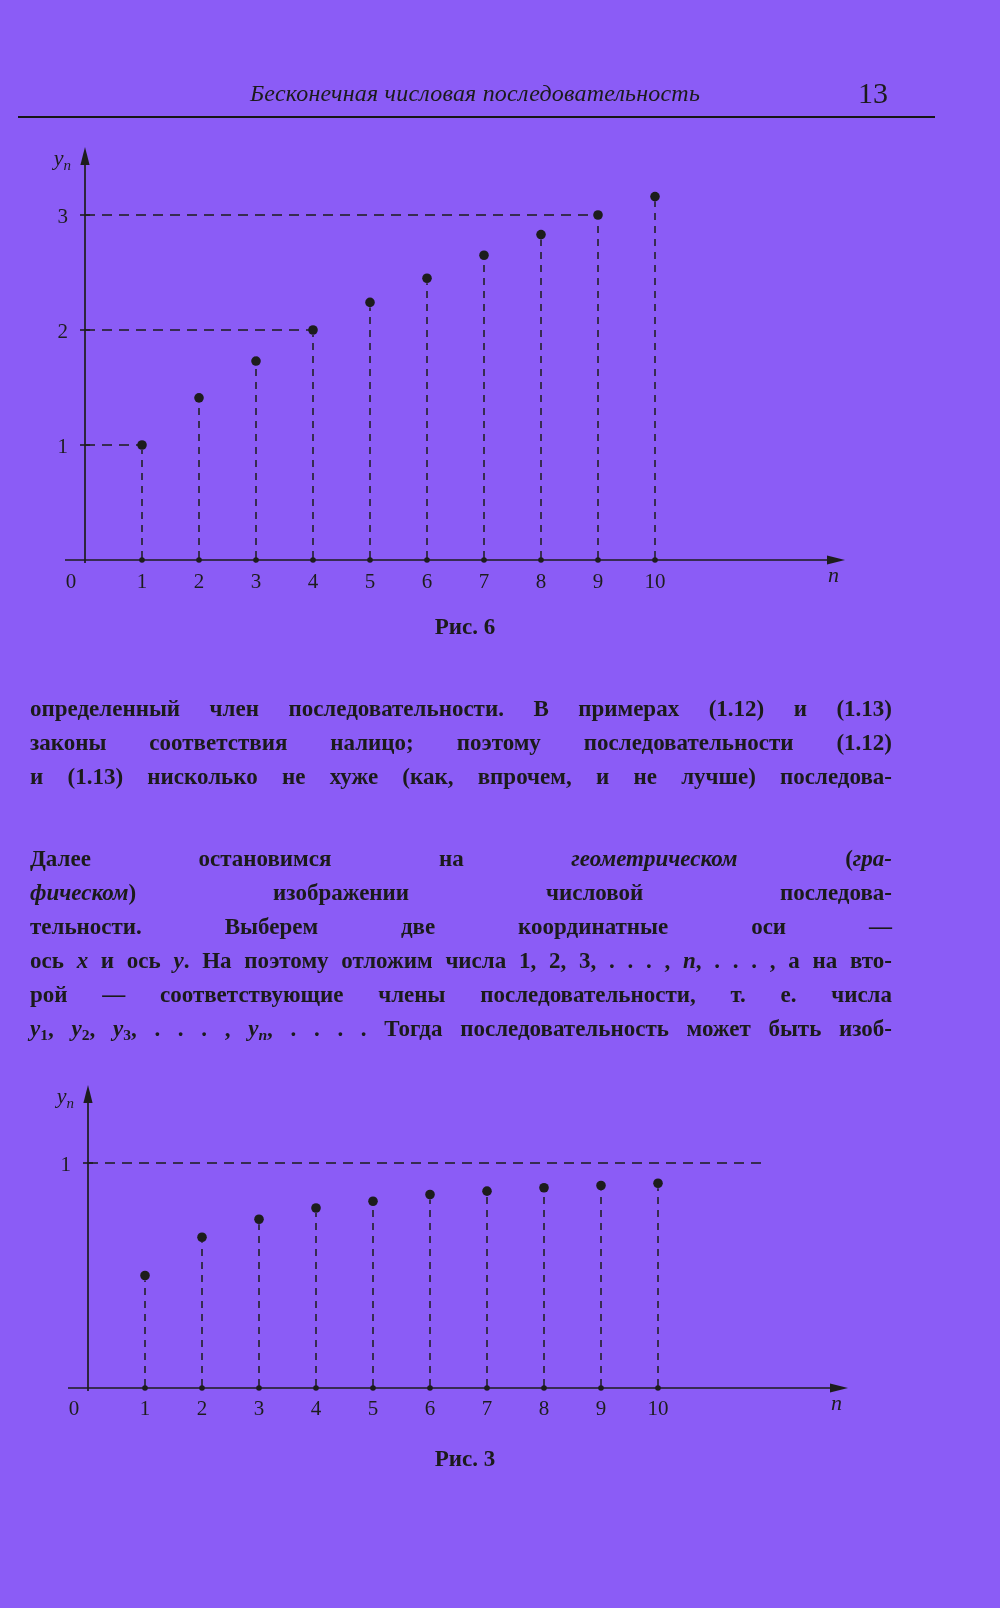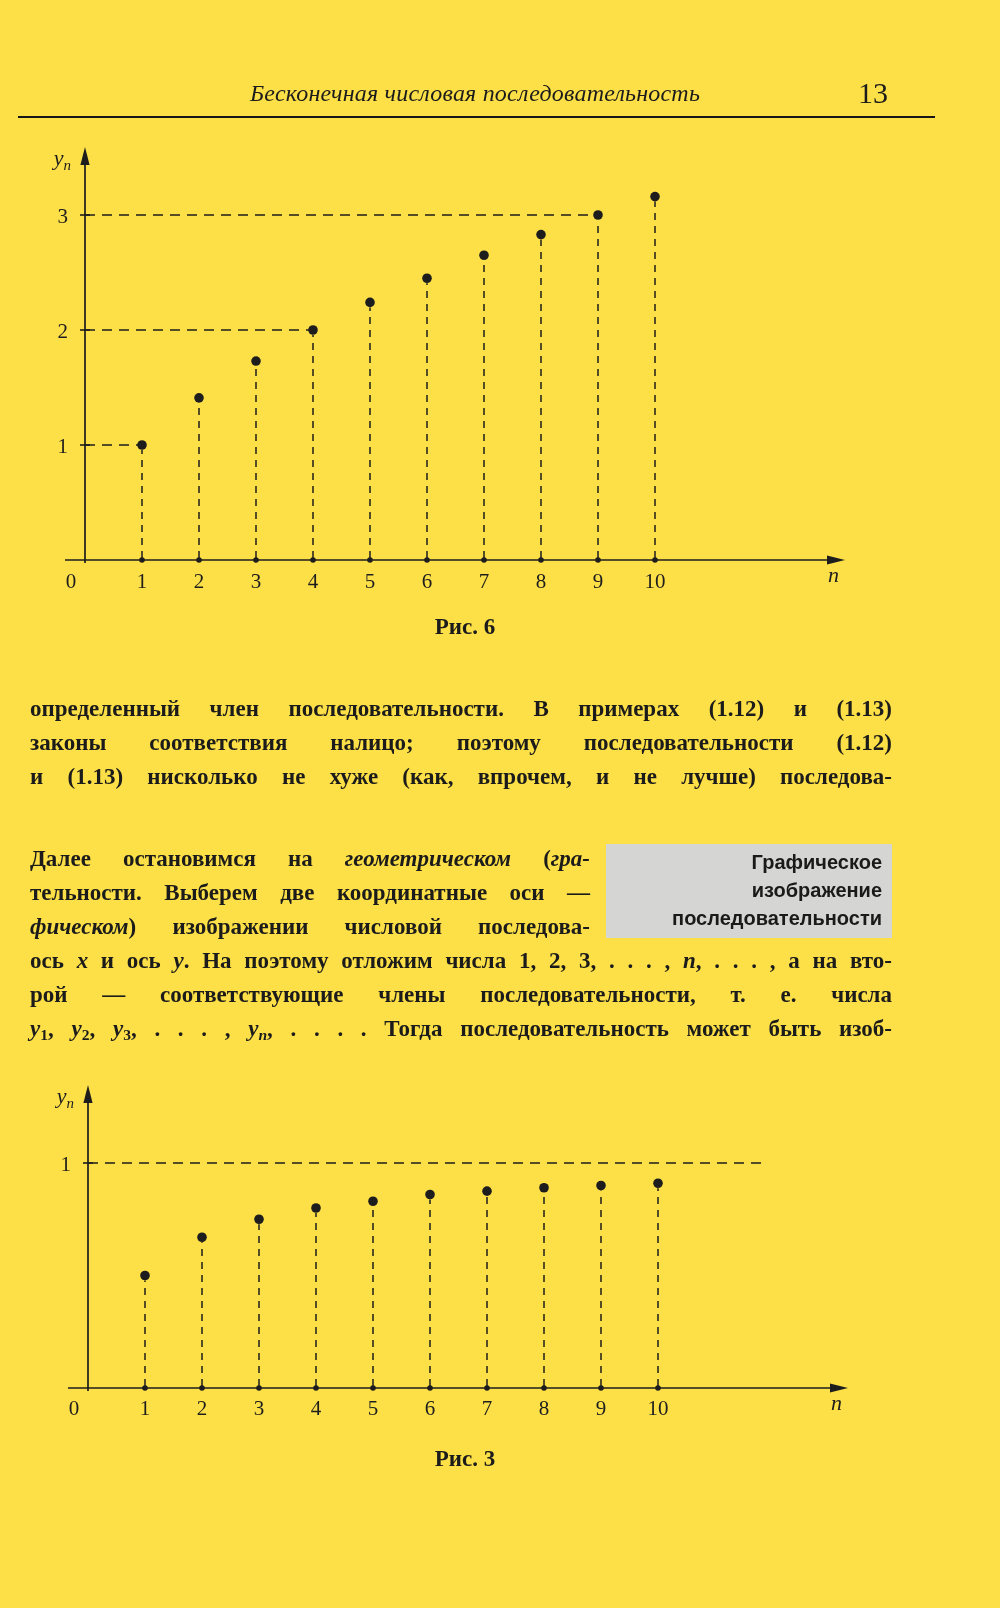--- a/index.html
+++ b/index.html
@@ -1,18 +1,18 @@
 <!DOCTYPE html>
 <html><head>
 <meta charset="utf-8">
 <style>
   html,body{margin:0;padding:0;background:#e9e9e7;}
   .page{
     position:relative;width:1000px;height:1608px;margin:0 auto;
-    background:#fde047;color:#1b1b1b;overflow:hidden;
+    background:#8b5cf6;color:#1b1b1b;overflow:hidden;
     font-family:"Liberation Serif",serif;
   }
   
   .header-title{
     position:absolute;top:80px;left:0;width:950px;text-align:center;
     font-style:italic;font-size:24px;letter-spacing:.2px;
   }
   .page-number{
     position:absolute;top:76px;right:112px;font-size:30px;
   }
@@ -117,28 +117,23 @@
     </svg>
   <div class="caption cap2">Рис. 6</div>
 
   <div class="para p1">
     <div class="tline just">определенный член последовательности. В примерах (1.12) и (1.13)</div>
     <div class="tline just">законы соответствия налицо; поэтому последовательности (1.12)</div>
     <div class="tline just">и (1.13) нисколько не хуже (как, впрочем, и не лучше) последова-</div>
   </div>
 
   <div class="para p2">
-    <div class="margin-note">
-      <div>Графическое</div>
-      <div>изображение</div>
-      <div>последовательности</div>
-    </div>
     <div class="tline just"><span>Далее остановимся на </span><span class="it">геометрическом</span><span> (</span><span class="it">гра-</span></div>
+    <div class="tline just"><span class="it">фическом</span><span>) изображении числовой последова-</span></div>
     <div class="tline just"><span>тельности. Выберем две координатные оси —</span></div>
-    <div class="tline just"><span class="it">фическом</span><span>) изображении числовой последова-</span></div>
     <div class="tline just"><span>ось </span><span class="it">x</span><span> и ось </span><span class="it">y</span><span>. На поэтому отложим числа 1, 2, 3, . . . , </span><span class="it">n</span><span>, . . . , а на вто-</span></div>
     <div class="tline just"><span>рой — соответствующие члены последовательности, т. е. числа</span></div>
     <div class="tline just"><span class="it">y</span><span class="sub">1</span><span>, </span><span class="it">y</span><span class="sub">2</span><span>, </span><span class="it">y</span><span class="sub">3</span><span>, . . . , </span><span class="it">y</span><span class="it sub">n</span><span>, . . . .  Тогда последовательность может быть изоб-</span></div>
   </div>
 
   <svg class="fig fig3" width="1000" height="350" viewBox="0 0 1000 350">
       <line x1="68" y1="313" x2="838" y2="313" stroke="#1d1d1d" stroke-width="1.7"></line>
       <polygon points="848,313 830,308.4 830,317.6" fill="#1d1d1d"></polygon>
       <line x1="88" y1="316" x2="88" y2="26" stroke="#1d1d1d" stroke-width="1.7"></line>
       <polygon points="88,10 83.4,28 92.6,28" fill="#1d1d1d"></polygon>

